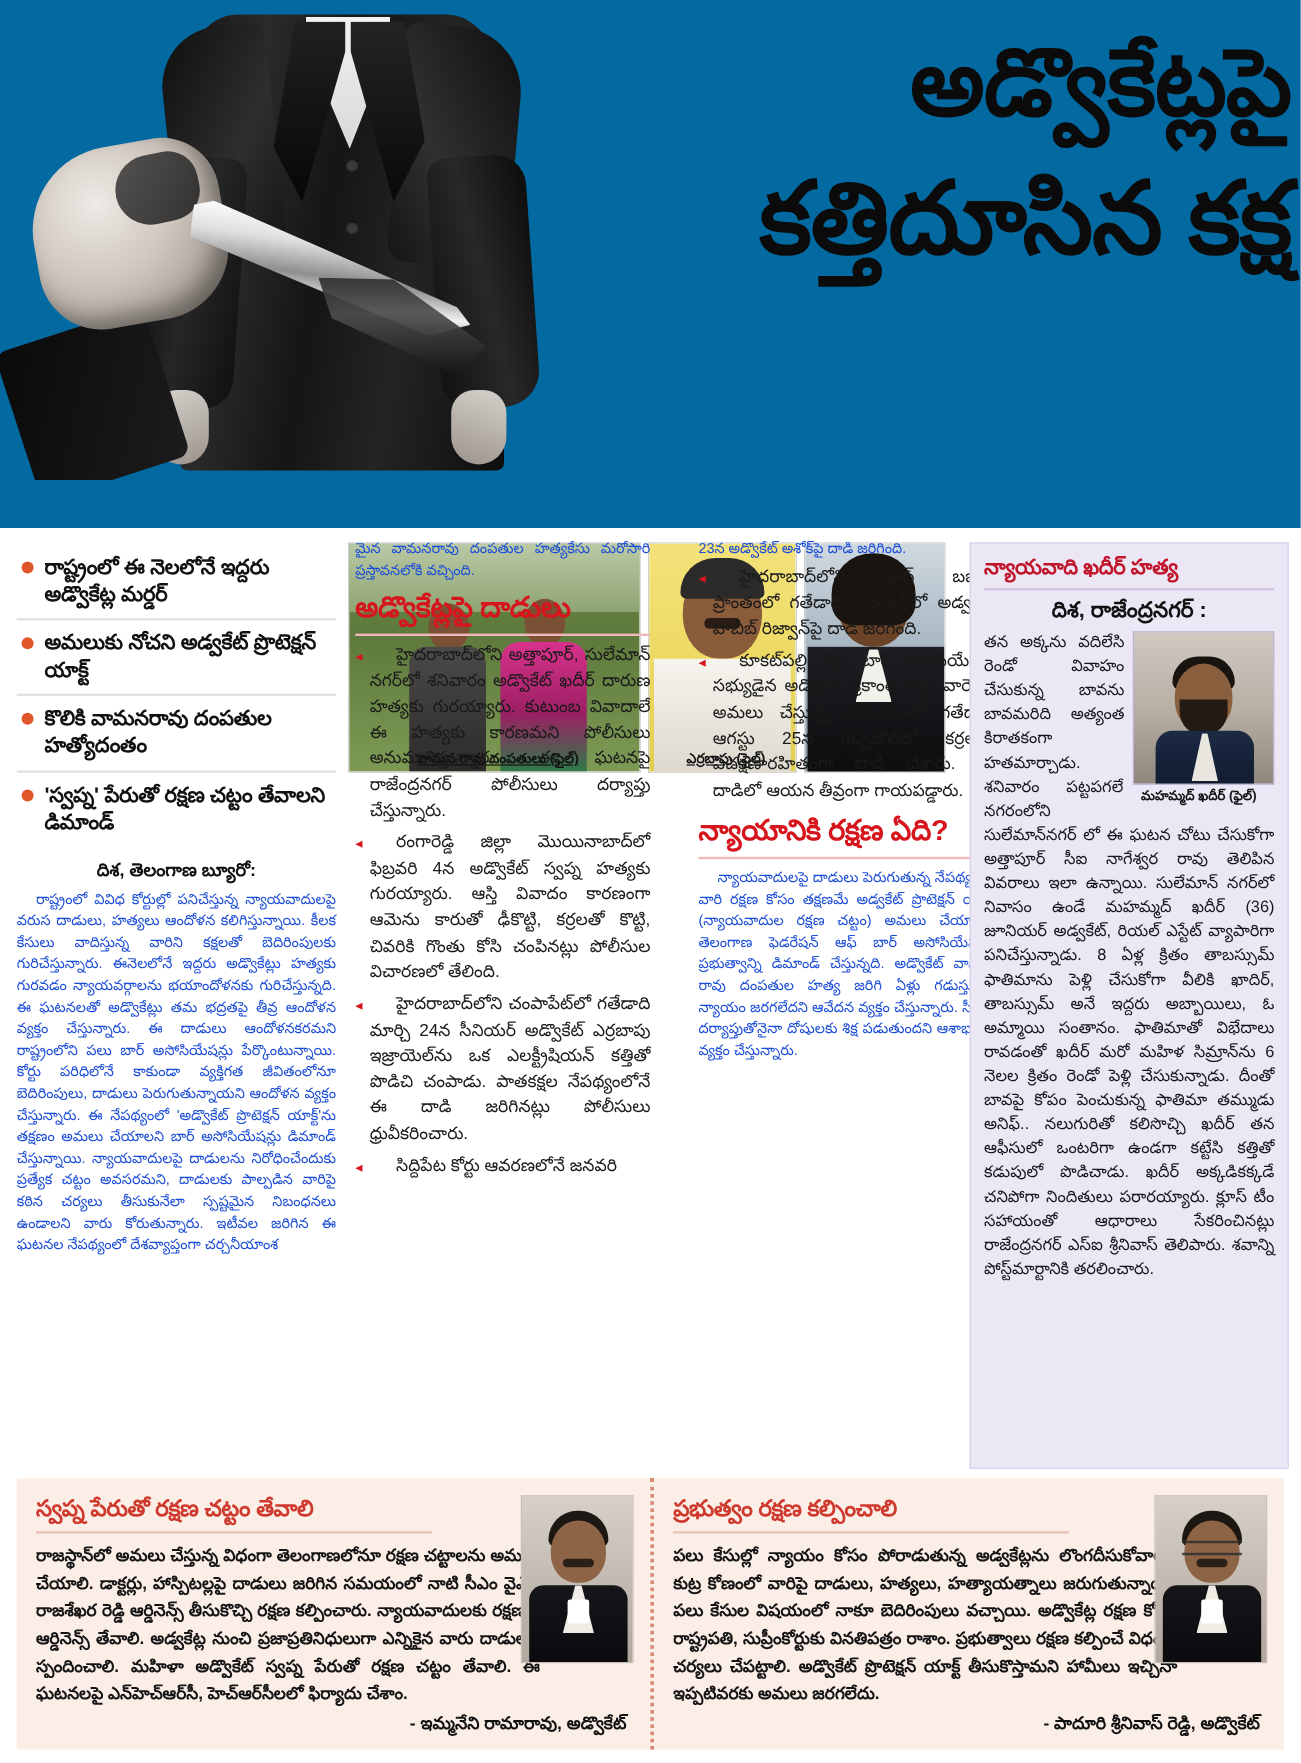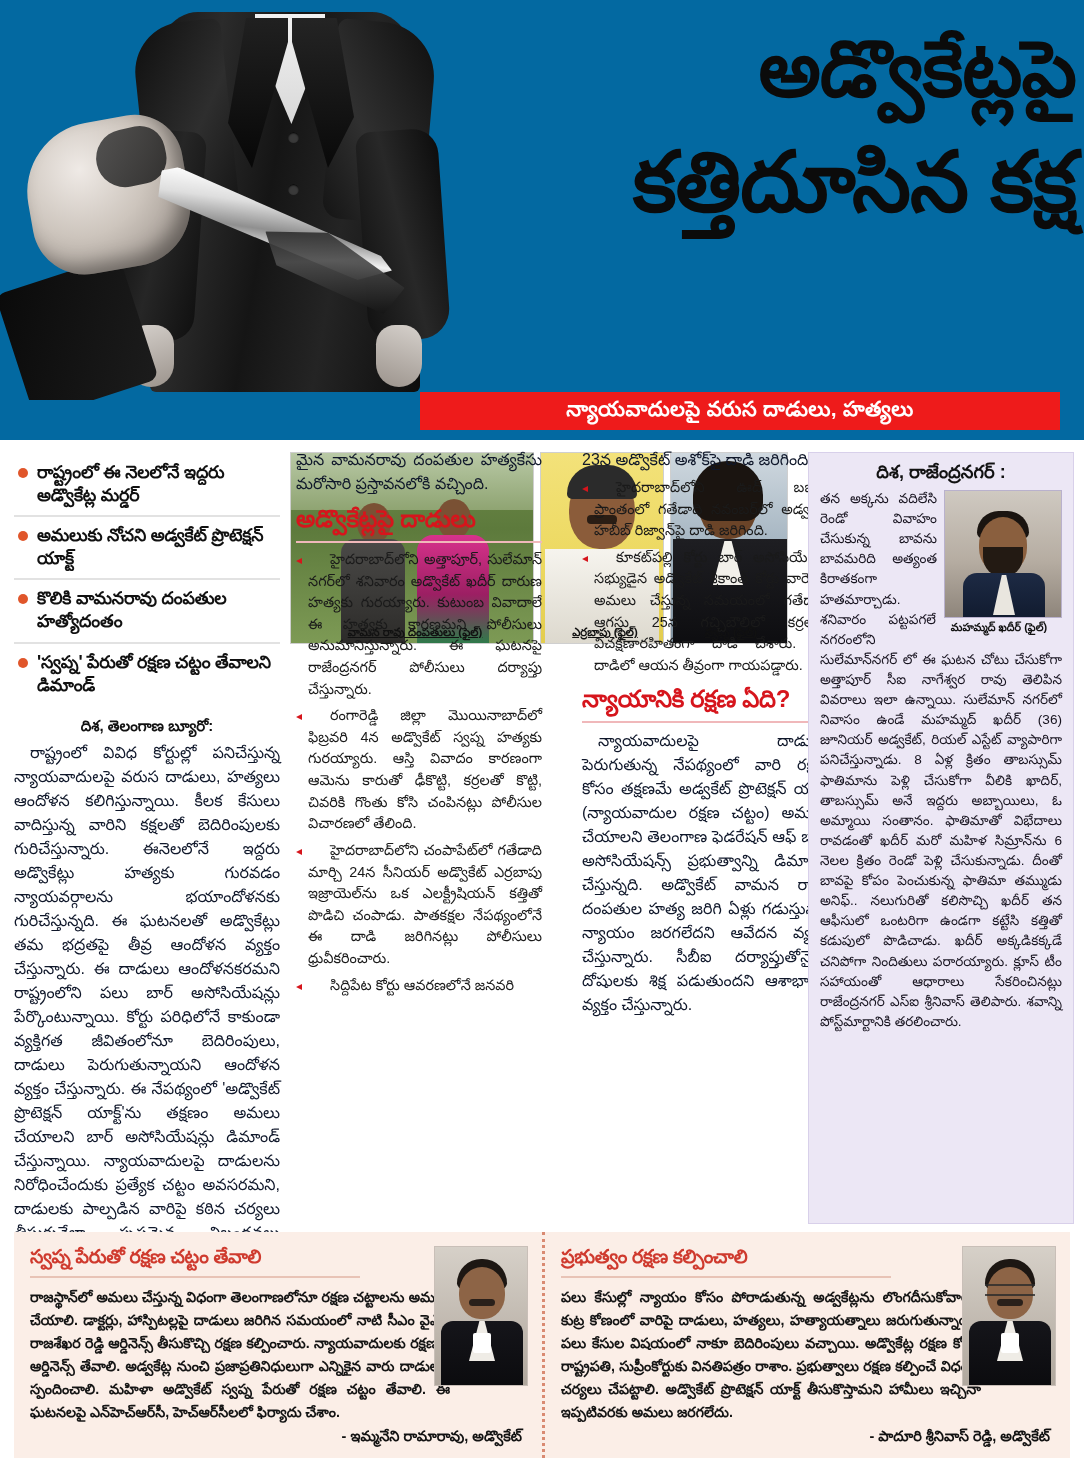--- a/index.html
+++ b/index.html
@@ -197,23 +197,23 @@
     font-size: 17.5px; font-weight: bold; color: #111;
     line-height: 1.32; letter-spacing: -.2px;
   }
 
   .dateline {
     font-size: 15px; font-weight: bold; color: #111;
     text-align: center; margin: 4px 0 3px 0;
   }
 
   .body-col {
-    font-size: 16px;
+    font-size: 12px;
     line-height: 1.5;
-    color: #0f172a;
+    color: #1d4ed8;
     text-align: justify;
     text-justify: inter-word;
   }
   .body-col p { margin: 0 0 5px 0; text-indent: 16px; }
 
   
   .col2 { width: 262px; flex: none; padding: 0 8px; }
   
   .col3 { width: 262px; flex: none; padding: 0 8px; margin-left: 24px; }
 
@@ -426,23 +426,20 @@
     <div class="fist-knuckles"></div>
     <div class="blade"></div>
     <div class="blade-dark"></div>
   </div>
 
   <div class="headline-wrap">
     <div class="headline-line hl1">అడ్వొకేట్లపై</div>
     <div class="headline-line hl2">కత్తిదూసిన కక్ష</div>
   </div>
 
-  <div class="red-banner">
-    <span>న్యాయవాదులపై వరుస దాడులు, హత్యలు</span>
-  </div>
 </div>
 
 <div class="photos">
   <div class="ph ph1">
     <div class="ph-field"></div>
     <div class="ph-sky"></div>
     <div class="person" style="left:46px;bottom:0;width:72px;height:140px;">
       <div class="p-head" style="left:20px;top:0;width:34px;height:40px;"></div>
       <div class="p-body" style="left:4px;top:36px;width:64px;height:104px;background:linear-gradient(180deg,#4b4a48,#2c2b29);border-radius:14px 14px 0 0;"></div>
     </div>
@@ -542,20 +539,21 @@
 
     <div class="subhead">న్యాయానికి రక్షణ ఏది?</div>
 
     <div class="body-col">
       <p>న్యాయవాదులపై దాడులు పెరుగుతున్న నేపథ్యంలో వారి రక్షణ కోసం తక్షణమే అడ్వకేట్ ప్రొటెక్షన్ యాక్ట్ (న్యాయవాదుల రక్షణ చట్టం) అమలు చేయాలని తెలంగాణ ఫెడరేషన్ ఆఫ్ బార్ అసోసియేషన్స్ ప్రభుత్వాన్ని డిమాండ్ చేస్తున్నది. అడ్వొకేట్ వామన రావు దంపతుల హత్య జరిగి ఏళ్లు గడుస్తున్నా న్యాయం జరగలేదని ఆవేదన వ్యక్తం చేస్తున్నారు. సీబీఐ దర్యాప్తుతోనైనా దోషులకు శిక్ష పడుతుందని ఆశాభావం వ్యక్తం చేస్తున్నారు.</p>
     </div>
   </div>
 </div>
 
 <div class="sidebox">
+  <div class="sidebox-head">న్యాయవాది ఖదీర్ హత్య</div>
   <div class="side-dateline">దిశ, రాజేంద్రనగర్ :</div>
 
   <div class="side-photo">
     <div class="sp-man-hair"></div>
     <div class="sp-man-head"></div>
     <div class="sp-man-beard"></div>
     <div class="sp-man-body"></div>
     <div class="sp-man-shirt"></div>
   </div>
   <div class="side-photo-cap">మహమ్మద్ ఖదీర్ (ఫైల్)</div>

